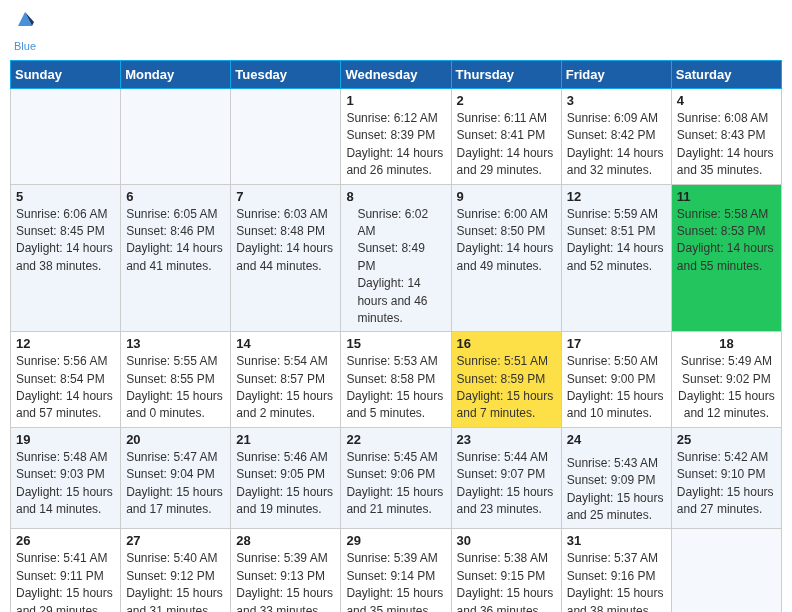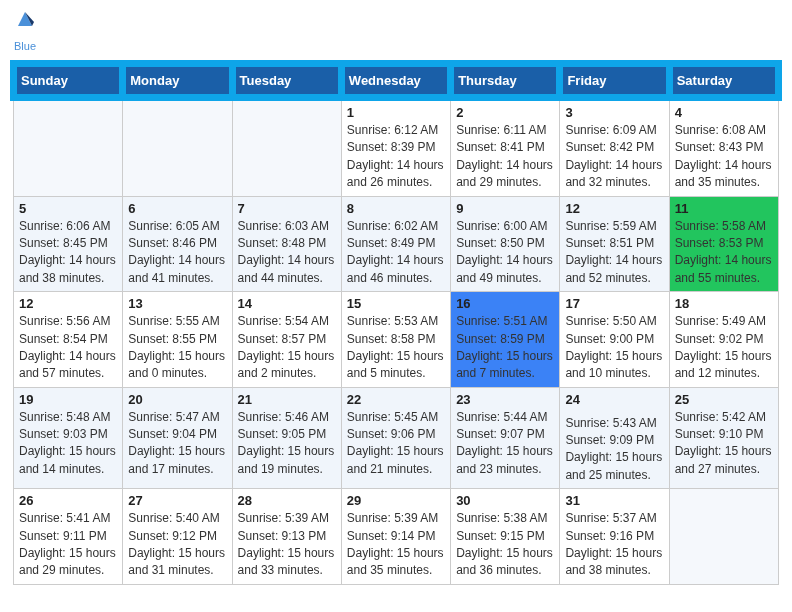--- a/index.html
+++ b/index.html
@@ -48,21 +48,21 @@
       border-collapse: collapse;
       border: 1px solid #ccc;
     }
     .calendar th {
       background: #1a5fa8;
       color: #fff;
       font-size: 13px;
       font-weight: bold;
       padding: 6px 4px;
       text-align: left;
-      border: 7px solid #0ea5e9;
+      border: 1px solid #0ea5e9;
     }
     .calendar td {
       vertical-align: top;
       border: 1px solid #ccc;
       padding: 4px 5px;
       width: 14.28%;
       min-height: 85px;
       background: #fff;
       font-size: 11px;
       color: #333;
@@ -167,21 +167,21 @@
 Daylight: 14 hours and 41 minutes.</div>
         </td>
         <td style="background: rgb(240, 245, 251);">
           <span class="day-num">7</span>
           <div class="day-info" style="white-space: pre-line;">Sunrise: 6:03 AM
 Sunset: 8:48 PM
 Daylight: 14 hours and 44 minutes.</div>
         </td>
         <td style="background: rgb(240, 245, 251);">
           <span class="day-num">8</span>
-          <div class="day-info" style="white-space: pre-line;">Sunrise: 6:02 AM
+          <div class="day-info" style="white-space: pre-line; margin-left: 11px;">Sunrise: 6:02 AM
 Sunset: 8:49 PM
 Daylight: 14 hours and 46 minutes.</div>
         </td>
         <td style="background: rgb(240, 245, 251);">
           <span class="day-num">9</span>
           <div class="day-info" style="white-space: pre-line;">Sunrise: 6:00 AM
 Sunset: 8:50 PM
 Daylight: 14 hours and 49 minutes.</div>
         </td>
         <td style="background: rgb(240, 245, 251);">
@@ -215,33 +215,33 @@
           <div class="day-info" style="white-space: pre-line;">Sunrise: 5:54 AM
 Sunset: 8:57 PM
 Daylight: 15 hours and 2 minutes.</div>
         </td>
         <td style="background: rgb(255, 255, 255); margin-left: 35px;">
           <span class="day-num">15</span>
           <div class="day-info" style="white-space: pre-line;">Sunrise: 5:53 AM
 Sunset: 8:58 PM
 Daylight: 15 hours and 5 minutes.</div>
         </td>
-        <td style="background: #3b82f6;">
+        <td style="background: #fde047;">
           <span class="day-num">16</span>
           <div class="day-info" style="white-space: pre-line;">Sunrise: 5:51 AM
 Sunset: 8:59 PM
 Daylight: 15 hours and 7 minutes.</div>
         </td>
         <td style="background: rgb(255, 255, 255);">
           <span class="day-num">17</span>
           <div class="day-info" style="white-space: pre-line;">Sunrise: 5:50 AM
 Sunset: 9:00 PM
 Daylight: 15 hours and 10 minutes.</div>
         </td>
-        <td style="background: rgb(255, 255, 255);">
+        <td style="background: rgb(255, 255, 255); text-align: center;">
           <span class="day-num">18</span>
           <div class="day-info" style="white-space: pre-line;">Sunrise: 5:49 AM
 Sunset: 9:02 PM
 Daylight: 15 hours and 12 minutes.</div>
         </td>
       </tr>
       <tr>
         <td style="background: rgb(240, 245, 251);">
           <span class="day-num">19</span>
           <div class="day-info" style="white-space: pre-line;">Sunrise: 5:48 AM

